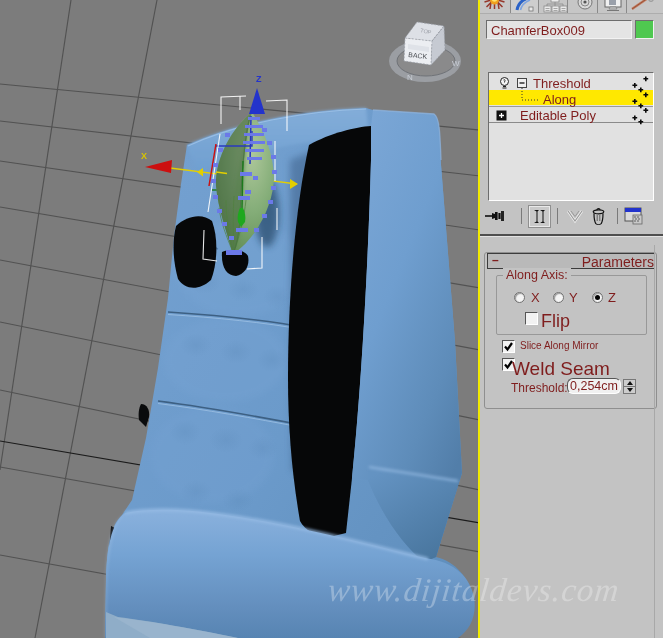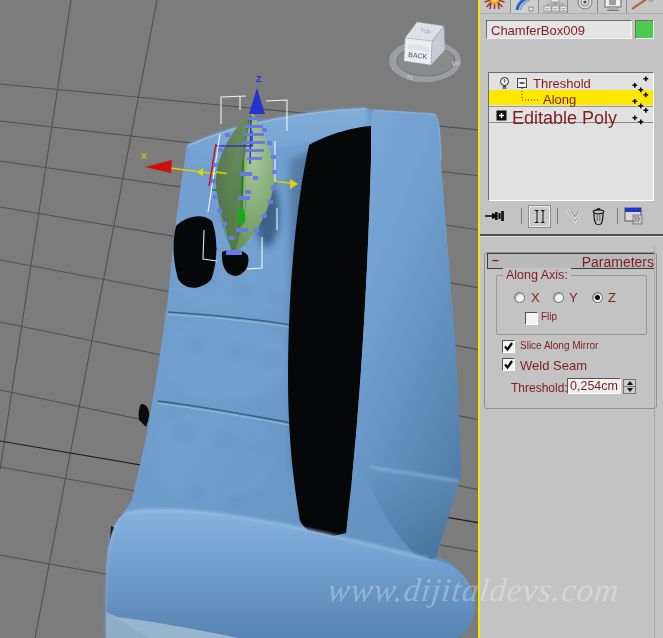--- a/index.html
+++ b/index.html
@@ -319,21 +319,21 @@
 <path d="M155.2,18.6 h1.6 v1.6 h1.6 v1.6 h-1.6 v1.6 h-1.6 v-1.6 h-1.6 v-1.6 h1.6 Z" transform="translate(0.8,0.8)"></path>
 <path d="M144.2,25.1 h1.6 v1.6 h1.6 v1.6 h-1.6 v1.6 h-1.6 v-1.6 h-1.6 v-1.6 h1.6 Z" transform="translate(0.8,0.8)"></path>
 <path d="M150.2,29.6 h1.6 v1.6 h1.6 v1.6 h-1.6 v1.6 h-1.6 v-1.6 h-1.6 v-1.6 h1.6 Z" transform="translate(0.8,0.8)"></path>
 <path d="M155.2,34.1 h1.6 v1.6 h1.6 v1.6 h-1.6 v1.6 h-1.6 v-1.6 h-1.6 v-1.6 h1.6 Z" transform="translate(0.8,0.8)"></path>
 <path d="M144.2,41.6 h1.6 v1.6 h1.6 v1.6 h-1.6 v1.6 h-1.6 v-1.6 h-1.6 v-1.6 h1.6 Z" transform="translate(0.8,0.8)"></path>
 <path d="M150.2,45.6 h1.6 v1.6 h1.6 v1.6 h-1.6 v1.6 h-1.6 v-1.6 h-1.6 v-1.6 h1.6 Z" transform="translate(0.8,0.8)"></path>
 </g>
       </svg>
 <div class="lbl" style="position:absolute;left:44px;top:3px;font-size:13px;">Threshold</div>
 <div class="lbl" style="position:absolute;left:54px;top:19px;font-size:13px;">Along</div>
-<div class="lbl" style="position:absolute;left:23px;top:35px;font-size:18px;">Editable Poly</div>
+<div class="lbl" style="position:absolute;left:31px;top:35px;font-size:13px;">Editable Poly</div>
 </div>
 
 <svg class="abs" style="left:0;top:203px;" width="183" height="28">
 <g stroke="#7a7a7a" stroke-width="1">
         <path d="M41.5,5 L41.5,21"></path>
         <path d="M77.5,5 L77.5,21"></path>
         <path d="M137.5,5 L137.5,21"></path>
       </g>
 
 <g transform="translate(5,9)" fill="#111">
@@ -387,38 +387,38 @@
 <div class="abs" style="left:34px;top:292px;width:9px;height:9px;border-radius:50%;background:#f4f4f4;border:1px solid #707070;box-shadow:inset 1px 1px 1px #9a9a9a;"></div>
 <div class="lbl" style="position:absolute;left:51px;top:290px;font-size:13px;">X</div>
 <div class="abs" style="left:73px;top:292px;width:9px;height:9px;border-radius:50%;background:#f4f4f4;border:1px solid #707070;box-shadow:inset 1px 1px 1px #9a9a9a;"></div>
 <div class="lbl" style="position:absolute;left:89px;top:290px;font-size:13px;">Y</div>
 <div class="abs" style="left:112px;top:292px;width:9px;height:9px;border-radius:50%;background:#f4f4f4;border:1px solid #707070;box-shadow:inset 1px 1px 1px #9a9a9a;">
 <div style="position:absolute;left:2px;top:2px;width:5px;height:5px;border-radius:50%;background:#000;"></div>
     </div>
 <div class="lbl" style="position:absolute;left:128px;top:290px;font-size:13px;">Z</div>
 
 <div class="abs chk" style="left:45px;top:312px;"></div>
-<div class="lbl" style="position:absolute;left:61px;top:311px;font-size:10px;">Flip</div>
+<div class="lbl" style="position:absolute;left:61px;top:311px;font-size:18px;">Flip</div>
 
 <div class="abs chk" style="left:22px;top:340px;">
 <svg width="11" height="11">
         <path d="M2,5.5 L4.5,8.5 L9,2" stroke="#000" stroke-width="2.2" fill="none"></path>
       </svg>
     </div>
 <div class="lbl" style="position:absolute;left:40px;top:340px;font-size:10px;">Slice Along Mirror</div>
 
 <div class="abs chk" style="left:22px;top:358px;">
 <svg width="11" height="11">
         <path d="M2,5.5 L4.5,8.5 L9,2" stroke="#000" stroke-width="2.2" fill="none"></path>
       </svg>
     </div>
-<div class="lbl" style="position:absolute;left:40px;top:358px;font-size:13px;">Weld Seam</div>
+<div class="lbl" style="position:absolute;left:32px;top:358px;font-size:19px;">Weld Seam</div>
 
 <div class="lbl" style="position:absolute;left:31px;top:381px;font-size:12px;">Threshold:</div>
-<div class="abs" style="left:87px;top:378px;width:52px;height:14px;background:#f0f0f0;border-top:1px solid #555;border-left:1px solid #555;border-bottom:1px solid #fff;border-right:1px solid #fff;">
+<div class="abs" style="left:87px;top:378px;width:52px;height:14px;background:#f0f0f0;border-top:1px solid #555;border-left:1px solid #555;border-bottom:1px solid #fff;border-right:1px solid #fff;border-radius:6px;">
 <div class="lbl" style="position:absolute;left:2px;top:0px;font-size:12.5px;">0,254cm</div>
     </div>
 <div class="abs" style="left:143px;top:379px;width:11px;height:6px;background:#cdcdcd;border:1px solid #777;">
 <div style="width:0;height:0;border-left:3px solid transparent;border-right:3px solid transparent;border-bottom:4px solid #111;margin:1px 0 0 2.5px;"></div>
     </div>
 <div class="abs" style="left:143px;top:386px;width:11px;height:6px;background:#cdcdcd;border:1px solid #777;">
 <div style="width:0;height:0;border-left:3px solid transparent;border-right:3px solid transparent;border-top:4px solid #111;margin:1px 0 0 2.5px;"></div>
     </div>
 
 <div class="abs" style="left:174px;top:245px;width:1px;height:393px;background:#a8a8a8;"></div>

